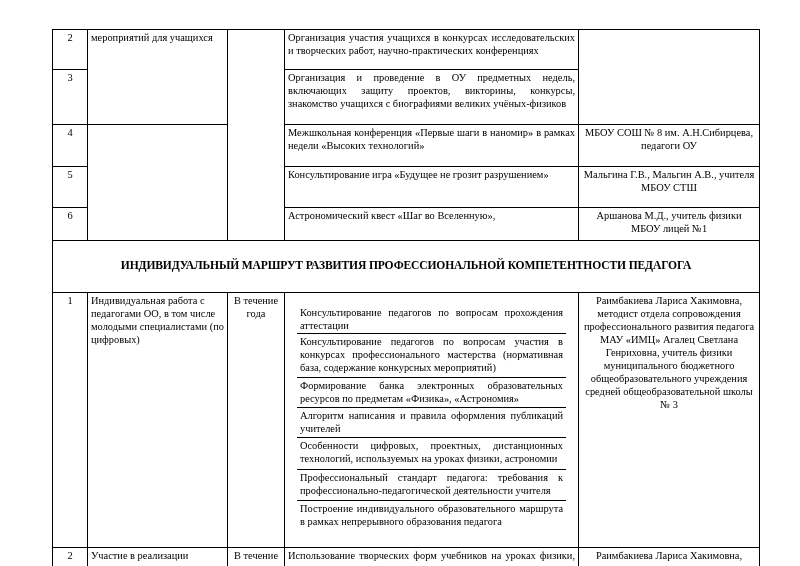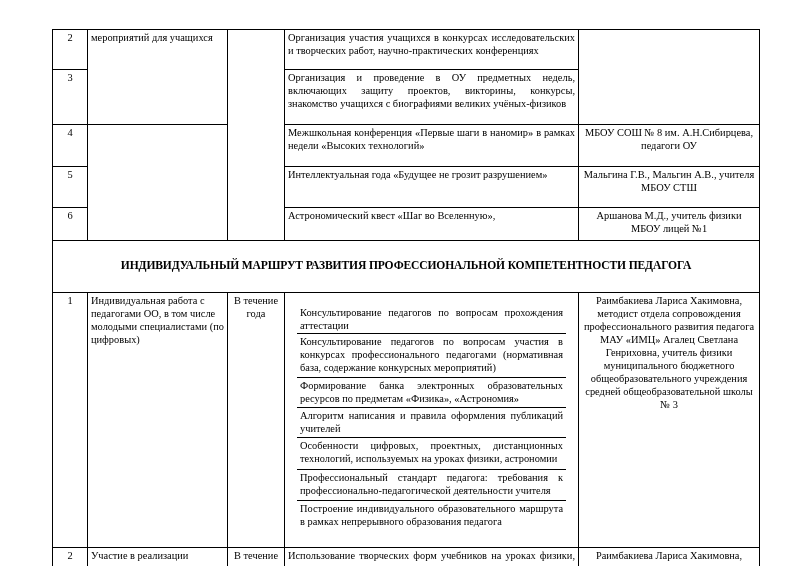--- a/index.html
+++ b/index.html
@@ -117,21 +117,21 @@
 
       <tr>
         <td class="num">4</td>
         <td class="name" rowspan="3"></td>
         <td class="content" style="height:39px;">Межшкольная конференция «Первые шаги в наномир» в рамках недели «Высоких технологий»</td>
         <td class="resp">МБОУ СОШ № 8 им. А.Н.Сибирцева, педагоги ОУ</td>
       </tr>
 
       <tr>
         <td class="num">5</td>
-        <td class="content" style="height:38px;">Интеллектуальная года «Будущее не грозит разрушением»</td>
+        <td class="content" style="height:38px;">Консультирование игра «Будущее не грозит разрушением»</td>
         <td class="resp">Мальгина Г.В., Мальгин А.В., учителя МБОУ СТШ</td>
       </tr>
 
       <tr>
         <td class="num">6</td>
         <td class="content" style="height:30px;">Астрономический квест «Шаг во Вселенную»,</td>
         <td class="resp">Аршанова М.Д., учитель физики МБОУ лицей №1</td>
       </tr>
 
       <tr class="section-row">
@@ -142,21 +142,21 @@
         <td class="num middle">1</td>
         <td class="name middle">Индивидуальная работа с педагогами ОО, в том числе молодыми специалистами (по цифровых)</td>
         <td class="term middle">В течение года</td>
         <td class="pad-cell">
           <table class="inner">
             <tbody>
               <tr>
                   <td style="height:26px;">Консультирование педагогов по вопросам прохождения аттестации</td>
                 </tr>
               <tr>
-                  <td style="height:41px;">Консультирование педагогов по вопросам участия в конкурсах профессионального педагогами (нормативная база, содержание конкурсных мероприятий)</td>
+                  <td style="height:41px;">Консультирование педагогов по вопросам участия в конкурсах профессионального мастерства (нормативная база, содержание конкурсных мероприятий)</td>
                 </tr>
               <tr>
                   <td style="height:27px;">Формирование банка электронных образовательных ресурсов по предметам «Физика», «Астрономия»</td>
                 </tr>
               <tr>
                   <td style="height:27px;">Алгоритм написания и правила оформления публикаций учителей</td>
                 </tr>
               <tr>
                   <td style="height:29px;">Особенности цифровых, проектных, дистанционных технологий, используемых на уроках физики, астрономии</td>
                 </tr>

